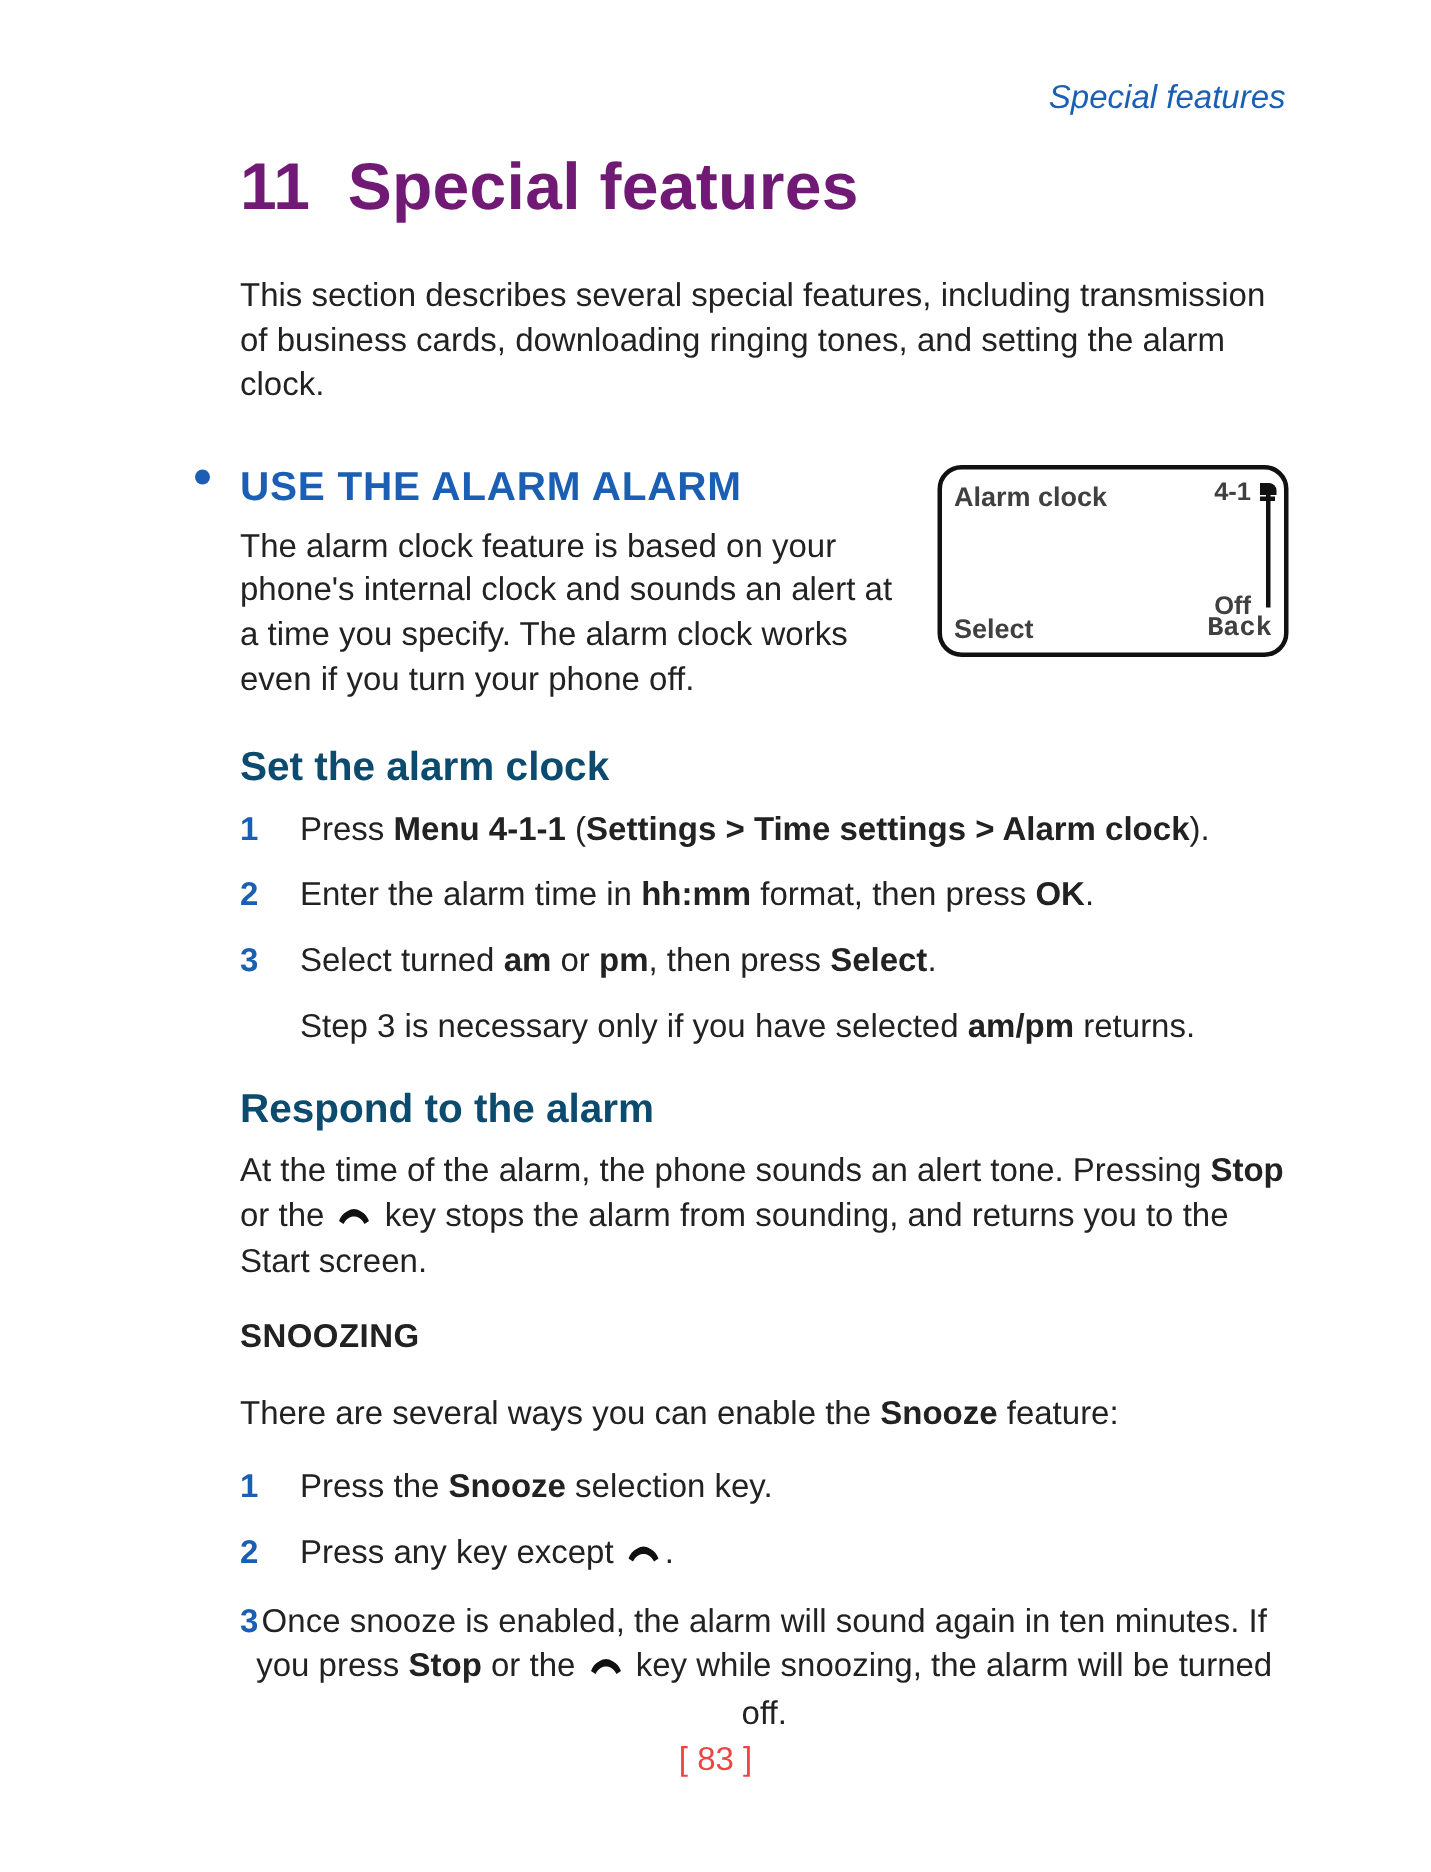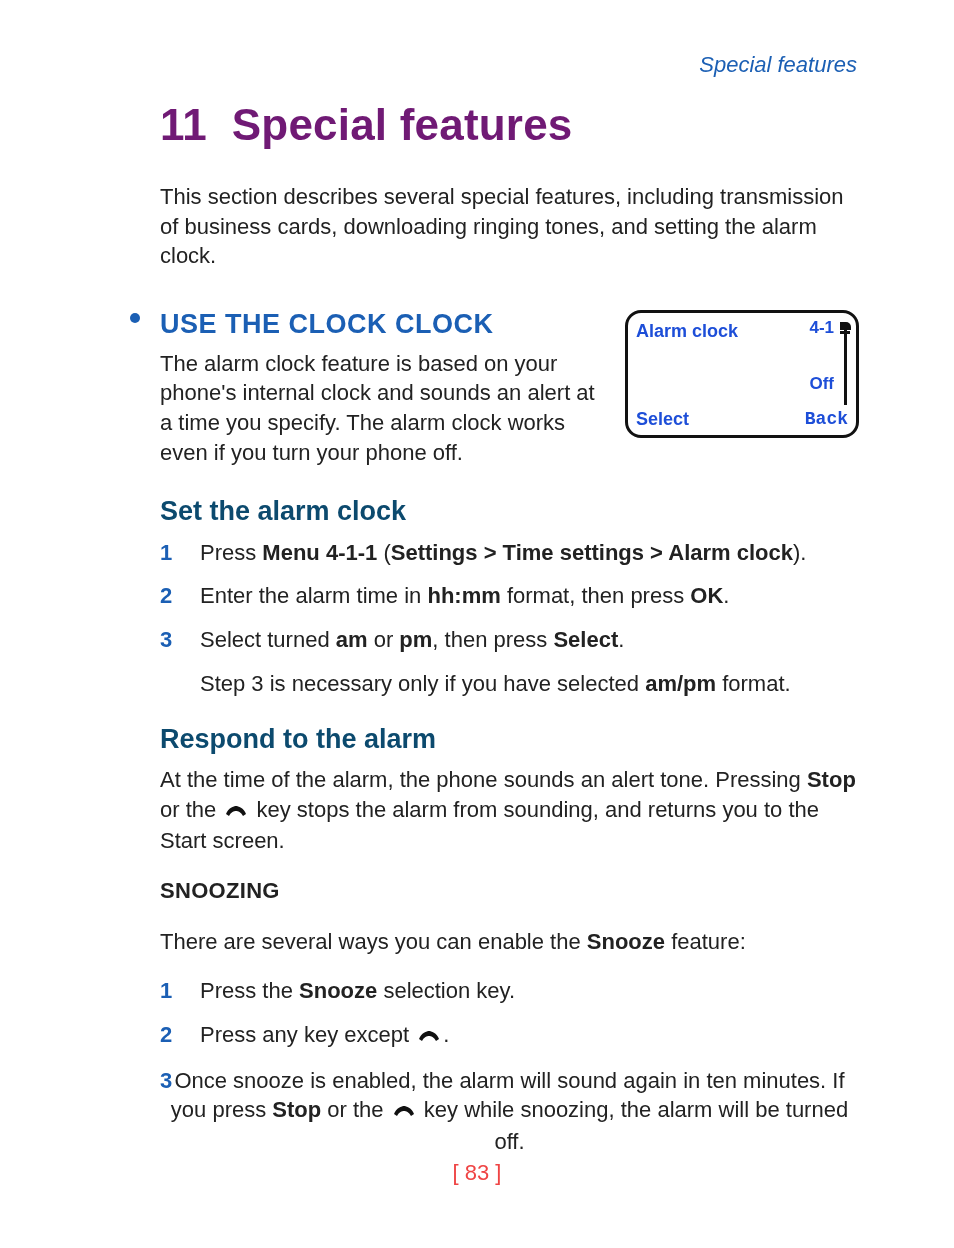--- a/index.html
+++ b/index.html
@@ -97,31 +97,31 @@
   
   .screen {
     width: 234px;
     height: 128px;
     border: 3px solid #111;
     border-radius: 16px;
     position: relative;
     font-family: "Verdana", "Geneva", sans-serif;
     font-weight: 700;
     font-size: 18px;
-    color: #1d4ed8;
+    color: #404040;
     background: #fff;
   }
   .screen .row1 {
     position: absolute; left: 8px; top: 6px;
   }
   .screen .row1r {
     position: absolute; right: 22px; top: 4px; font-size: 17px;
   }
   .screen .midr {
-    position: absolute; right: 22px; top: 60px; font-size: 17px;
+    position: absolute; right: 22px; top: 80px; font-size: 17px;
   }
   .screen .botl {
     position: absolute; left: 8px; bottom: 4px; font-size: 18px;
   }
   .screen .botr {
     position: absolute; right: 8px; bottom: 4px; font-size: 18px; font-family: Liberation Mono, monospace;
   }
   .screen .scrollbar {
     position: absolute;
     right: 9px;
@@ -178,42 +178,42 @@
       <span class="botl">Select</span>
       <span class="botr">Back</span>
       <div class="scrollbar"></div>
       <div class="scroll-thumb"></div>
       <div class="scroll-top-h"></div>
     </div>
   </div>
 
   <h2 class="section-h bullet-h">
     <span class="bullet"></span>
-    <span>USE THE CLOCK CLOCK</span>
+    <span>USE THE ALARM ALARM</span>
   </h2>
   <p class="para">The alarm clock feature is based on your phone's internal clock and sounds an alert at a time you specify. The alarm clock works even if you turn your phone off.</p>
 </div>
 
 <h3 class="sub-h">Set the alarm clock</h3>
 <ol class="numlist">
   <li>
     <span class="num">1</span>
     <span>Press </span><strong>Menu 4-1-1</strong><span> (</span><strong>Settings &gt; Time settings &gt; Alarm clock</strong><span>).</span>
   </li>
   <li>
     <span class="num">2</span>
     <span>Enter the alarm time in </span><strong>hh:mm</strong><span> format, then press </span><strong>OK</strong><span>.</span>
   </li>
   <li>
     <span class="num">3</span>
     <span>Select turned </span><strong>am</strong><span> or </span><strong>pm</strong><span>, then press </span><strong>Select</strong><span>.</span>
   </li>
 </ol>
 <p class="note-indent">
-  <span>Step 3 is necessary only if you have selected </span><strong>am/pm</strong><span> format.</span>
+  <span>Step 3 is necessary only if you have selected </span><strong>am/pm</strong><span> returns.</span>
 </p>
 
 <h3 class="sub-h">Respond to the alarm</h3>
 <p class="para">
   <span>At the time of the alarm, the phone sounds an alert tone. Pressing </span><strong>Stop</strong><span> or the </span><span class="phone-icon"><svg width="28" height="18" viewBox="0 0 28 18">
         <path d="M4 13 C6 7 12 5 14 5 C16 5 22 7 24 13 L21 15 C19 11 16 10 14 10 C12 10 9 11 7 15 Z" fill="#111"></path>
       </svg></span><span> key stops the alarm from sounding, and returns you to the Start screen.</span>
 </p>
 
 <h4 class="sub-h2">SNOOZING</h4>

